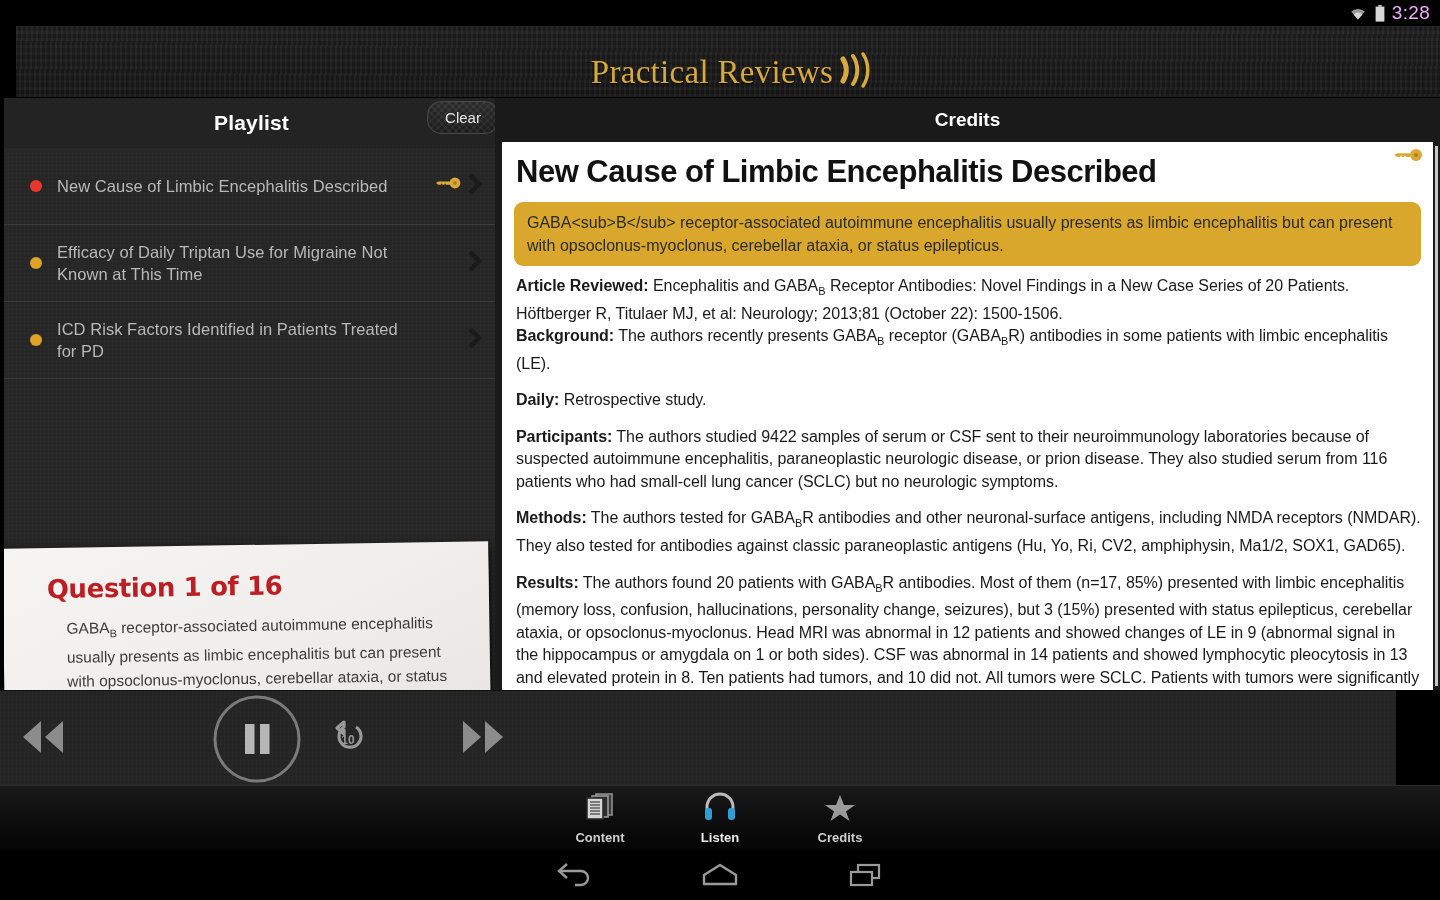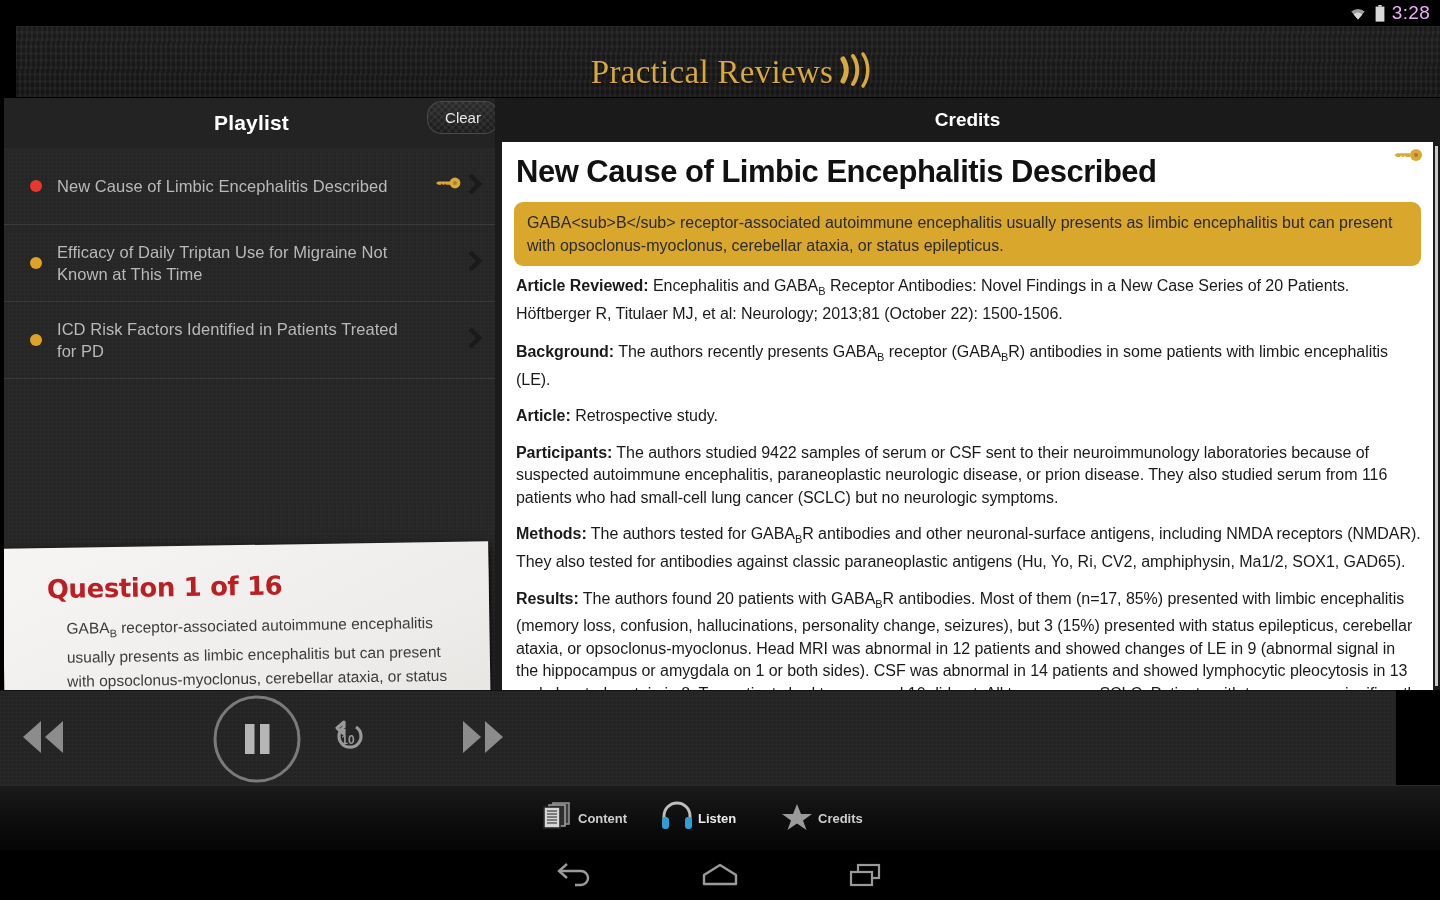--- a/index.html
+++ b/index.html
@@ -135,21 +135,21 @@
   }
   .callout {
     background: #d8a72c; border-radius: 9px;
     padding: 9px 13px; color: #2b2b2b;
     font-size: 16px; line-height: 23px; margin-bottom: 9px;
   }
   .art-p {
     color: #1a1a1a; font-size: 16px; line-height: 22.5px;
     margin: 0 0 14px 2px; letter-spacing: -.05px;
   }
-  .art-p.tight { margin-bottom: 16px; }
+  .art-p.tight { margin-bottom: 0; }
   .art-p b { font-weight: bold; }
   .art-p sub, .callout sub { font-size: 11px; }
   .art-scrollbar {
     position: absolute; right: 2px; top: 48px; width: 3px; height: 540px;
     background: #c9c9c9;
   }
 
   
   .playerbar {
     position: absolute; top: 690px; left: 0; width: 1396px; height: 95px;
@@ -166,21 +166,21 @@
   .next-btn { left: 460px; top: 24px; }
 
   
   .tabbar {
     position: absolute; top: 785px; left: 0; width: 1440px; height: 65px;
     background: linear-gradient(#1a1a1a 0%, #0d0d0d 55%, #050505 100%);
     display: flex; align-items: center; justify-content: center; gap: 0;
     border-top: 1px solid #2a2a2a;
   }
   .tab {
-    width: 120px; display: flex; flex-direction: row;
+    width: 120px; display: flex; flex-direction: column;
     align-items: center; gap: 4px; cursor: pointer;
   }
   .tab-label { font-size: 13px; font-weight: bold; color: #cfcfcf; }
   .tab.active .tab-label { color: #eaeaea; }
 
   
   .navbar {
     position: absolute; top: 850px; left: 0; width: 1440px; height: 50px;
     background: #000; display: flex; align-items: center; justify-content: center;
   }
@@ -298,21 +298,21 @@
 
       <div class="art-h1">New Cause of Limbic Encephalitis Described</div>
 
       <div class="callout" style="background: rgb(216, 167, 44);">GABA&lt;sub&gt;B&lt;/sub&gt; receptor-associated autoimmune encephalitis usually presents as limbic encephalitis but can present with opsoclonus-myoclonus, cerebellar ataxia, or status epilepticus.</div>
 
       <p class="art-p tight"><b>Article Reviewed:</b><span> Encephalitis and GABA</span><sub>B</sub><span> Receptor Antibodies: Novel Findings in a New Case Series of 20 Patients. Höftberger R, Titulaer MJ, et al: Neurology; 2013;81 (October 22): 1500-1506.</span></p>
 
       <p class="art-p"><b>Background:</b><span> The authors recently presents GABA</span><sub>B</sub><span> receptor (GABA</span><sub>B</sub><span>R) antibodies in some patients with limbic encephalitis (LE).</span></p>
 
 
-      <p class="art-p"><b>Article:</b><span> Retrospective study.</span></p>
+      <p class="art-p"><b>Daily:</b><span> Retrospective study.</span></p>
 
       <p class="art-p"><b>Participants:</b><span> The authors studied 9422 samples of serum or CSF sent to their neuroimmunology laboratories because of suspected autoimmune encephalitis, paraneoplastic neurologic disease, or prion disease. They also studied serum from 116 patients who had small-cell lung cancer (SCLC) but no neurologic symptoms.</span></p>
 
       <p class="art-p"><b>Methods:</b><span> The authors tested for GABA</span><sub>B</sub><span>R antibodies and other neuronal-surface antigens, including NMDA receptors (NMDAR). They also tested for antibodies against classic paraneoplastic antigens (Hu, Yo, Ri, CV2, amphiphysin, Ma1/2, SOX1, GAD65).</span></p>
 
       <p class="art-p"><b>Results:</b><span> The authors found 20 patients with GABA</span><sub>B</sub><span>R antibodies. Most of them (n=17, 85%) presented with limbic encephalitis (memory loss, confusion, hallucinations, personality change, seizures), but 3 (15%) presented with status epilepticus, cerebellar ataxia, or opsoclonus-myoclonus. Head MRI was abnormal in 12 patients and showed changes of LE in 9 (abnormal signal in the hippocampus or amygdala on 1 or both sides). CSF was abnormal in 14 patients and showed lymphocytic pleocytosis in 13 and elevated protein in 8. Ten patients had tumors, and 10 did not. All tumors were SCLC. Patients with tumors were significantly older than those without (median age, 68 vs. 39 years, respectively). Five of the patients with SCLC had amphiphysin, SOX1, or Ri antibodies, and 2 of the patients without tumors had GAD65 or NMDAR antibodies in addition to GABA</span></p>
     </div>
     <div class="art-scrollbar"></div>
   </div>
 

